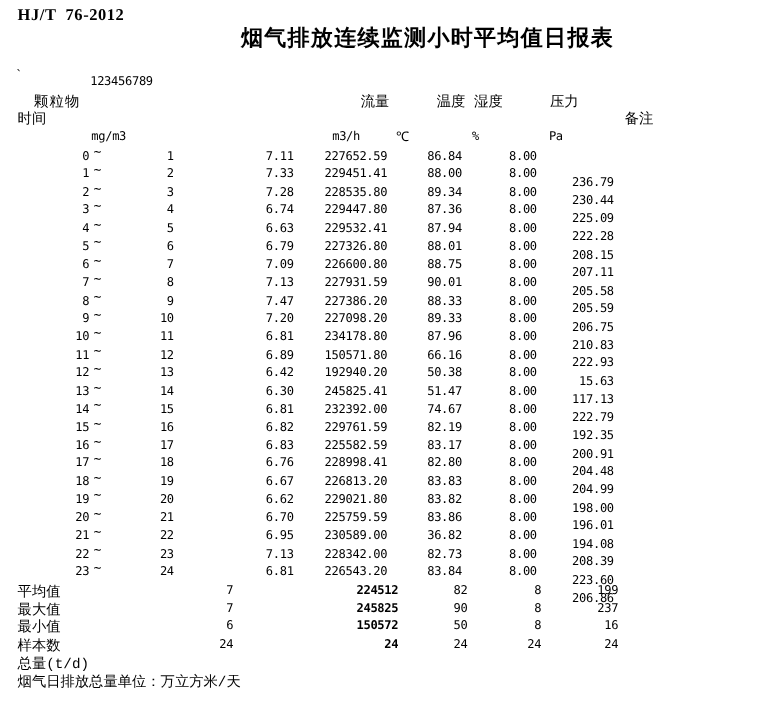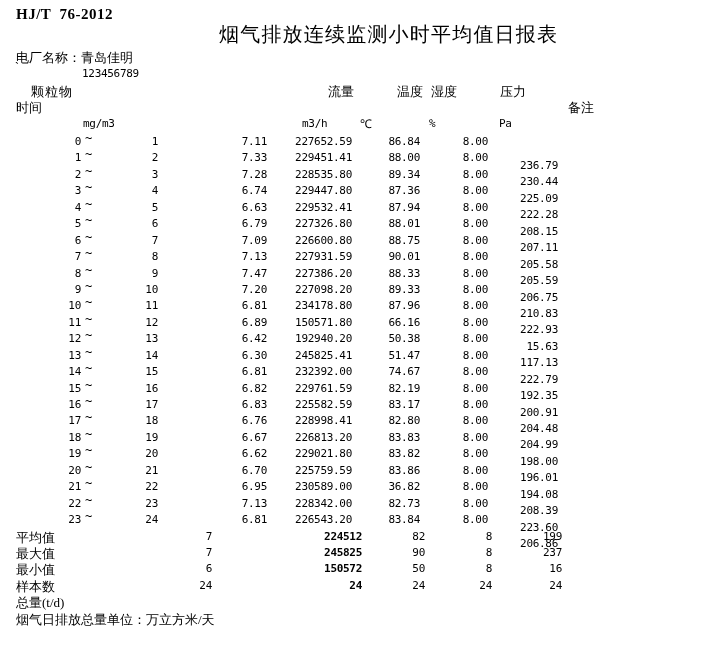--- a/index.html
+++ b/index.html
@@ -8,21 +8,21 @@
     font-family:"Liberation Sans", sans-serif; overflow:hidden;padding-left:34px;
   }
   .abs { position:absolute; white-space:pre; }
   .zh  { font-size:13px; }
   .num { font-family:"DejaVu Sans Mono", monospace; font-size:11px; letter-spacing:-0.3px; }
   .std {
     left:16px; top:6px; font-family:"Liberation Serif", serif;
     font-weight:bold; font-size:15px; letter-spacing:0.5px;
   }
   .title {
-    left:219px; top:21px; font-weight:normal; font-size:20px; letter-spacing:1.2px;
+    left:219px; top:21px; font-weight:bold; font-size:20px; letter-spacing:1.2px;
   }
   .plant { left:16px; top:49px; }
   .mark  { left:15px; top:61px; font-size:12px; }
   .code  { left:82px; top:67px; }
   .date  { left:500px; top:65px; }
   .h-part { left:31px;  top:83px; letter-spacing:1px; }
   .h-flow { left:328px; top:83px; }
   .h-temp { left:397px; top:83px; }
   .h-hum  { left:431px; top:83px; }
   .h-pres { left:500px; top:83px; }
@@ -38,34 +38,33 @@
   .cell { position:absolute; top:2px; white-space:pre; }
   .rnum { font-family:"DejaVu Sans Mono", monospace; font-size:11px; letter-spacing:-0.3px; text-align:right; }
   .c-hs { left:41px;  width:40px; }
   .c-tl { left:85px;  width:14px; top:-2px; text-align:left; font-size:12px; }
   .c-he { left:100px; width:58px; }
   .c0   { left:200px; width:67px; }
   .c1   { left:268px; width:84px; }
   .c2   { left:358px; width:62px; }
   .c3   { left:428px; width:60px; }
   .c4   { left:490px; width:68px;margin-top:24px; }
-  .s-label { left:16px; top:1px; font-size:13px; text-align:center; font-family:Liberation Serif, serif; }
+  .s-label { left:16px; top:1px; font-size:13px; text-align:center; font-family:Liberation Mono, monospace; }
   .s0   { left:150px; width:62px; }
   .s1   { left:290px; width:72px;font-weight:bold; }
   .s2   { left:363px; width:62px; }
   .s3   { left:432px; width:60px; }
   .s4   { left:494px; width:68px; }
 </style>
 </head>
 <body>
 
 <div class="page">
   <span class="abs std">HJ/T  76-2012</span>
   <span class="abs title">烟气排放连续监测小时平均值日报表</span>
-  <span class="abs zh plant">电厂名称：青岛佳明</span>
   <span class="abs mark">`</span>
   <span class="abs num code">123456789</span>
 
   <span class="abs zh h-part">颗粒物</span>
   <span class="abs zh h-flow">流量</span>
   <span class="abs zh h-temp">温度</span>
   <span class="abs zh h-hum">湿度</span>
   <span class="abs zh h-pres">压力</span>
   <span class="abs zh h-time">时间</span>
   <span class="abs zh h-rem">备注</span>

